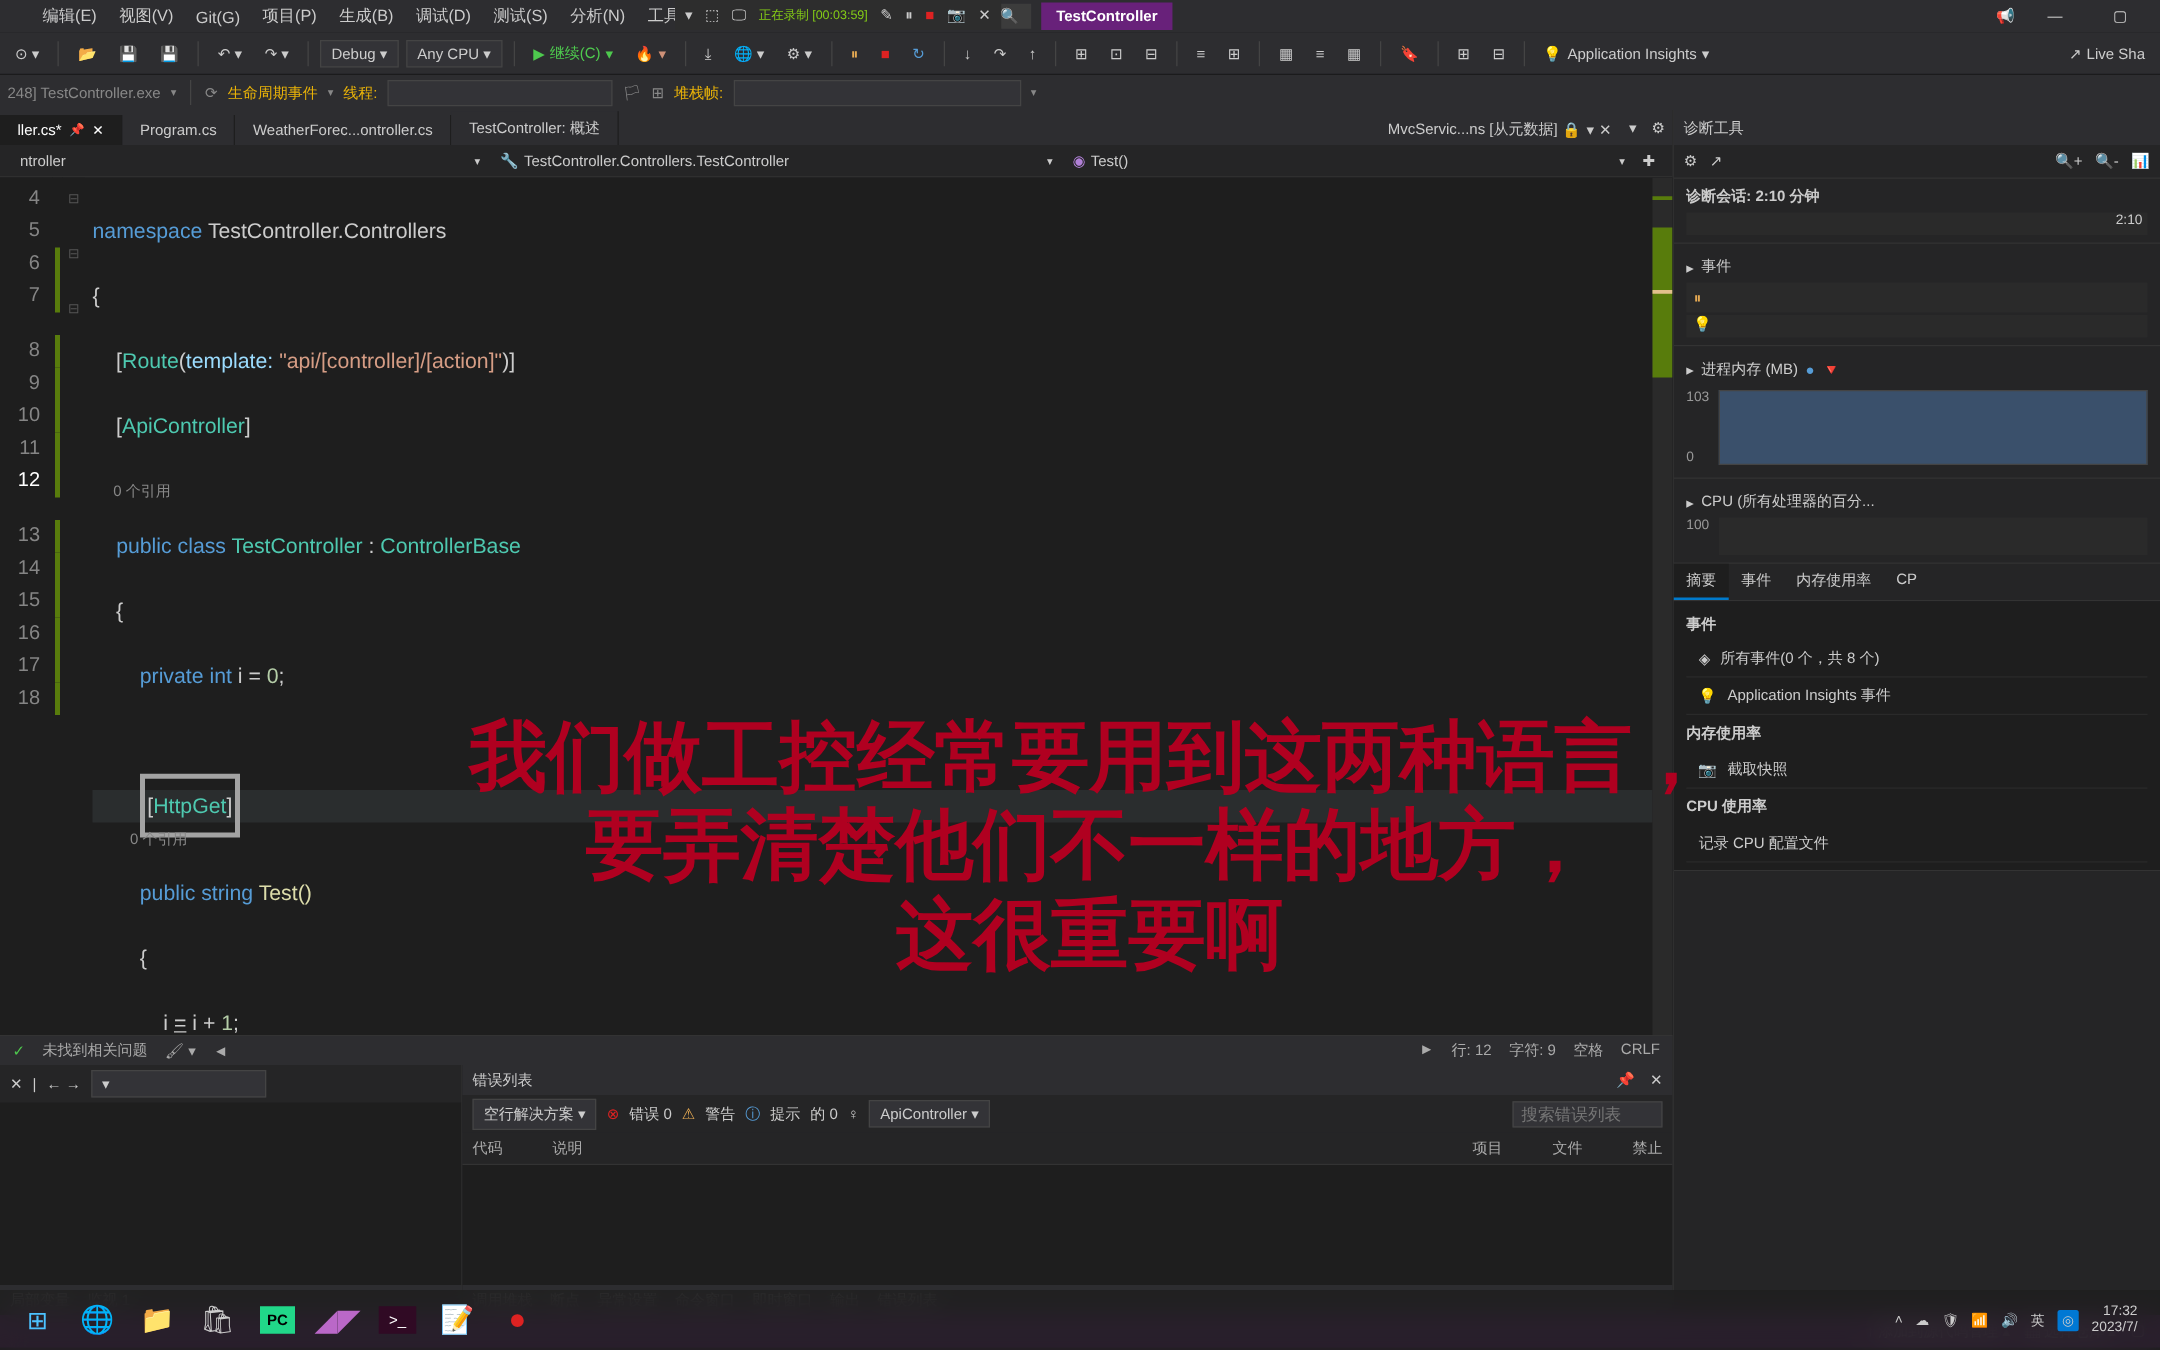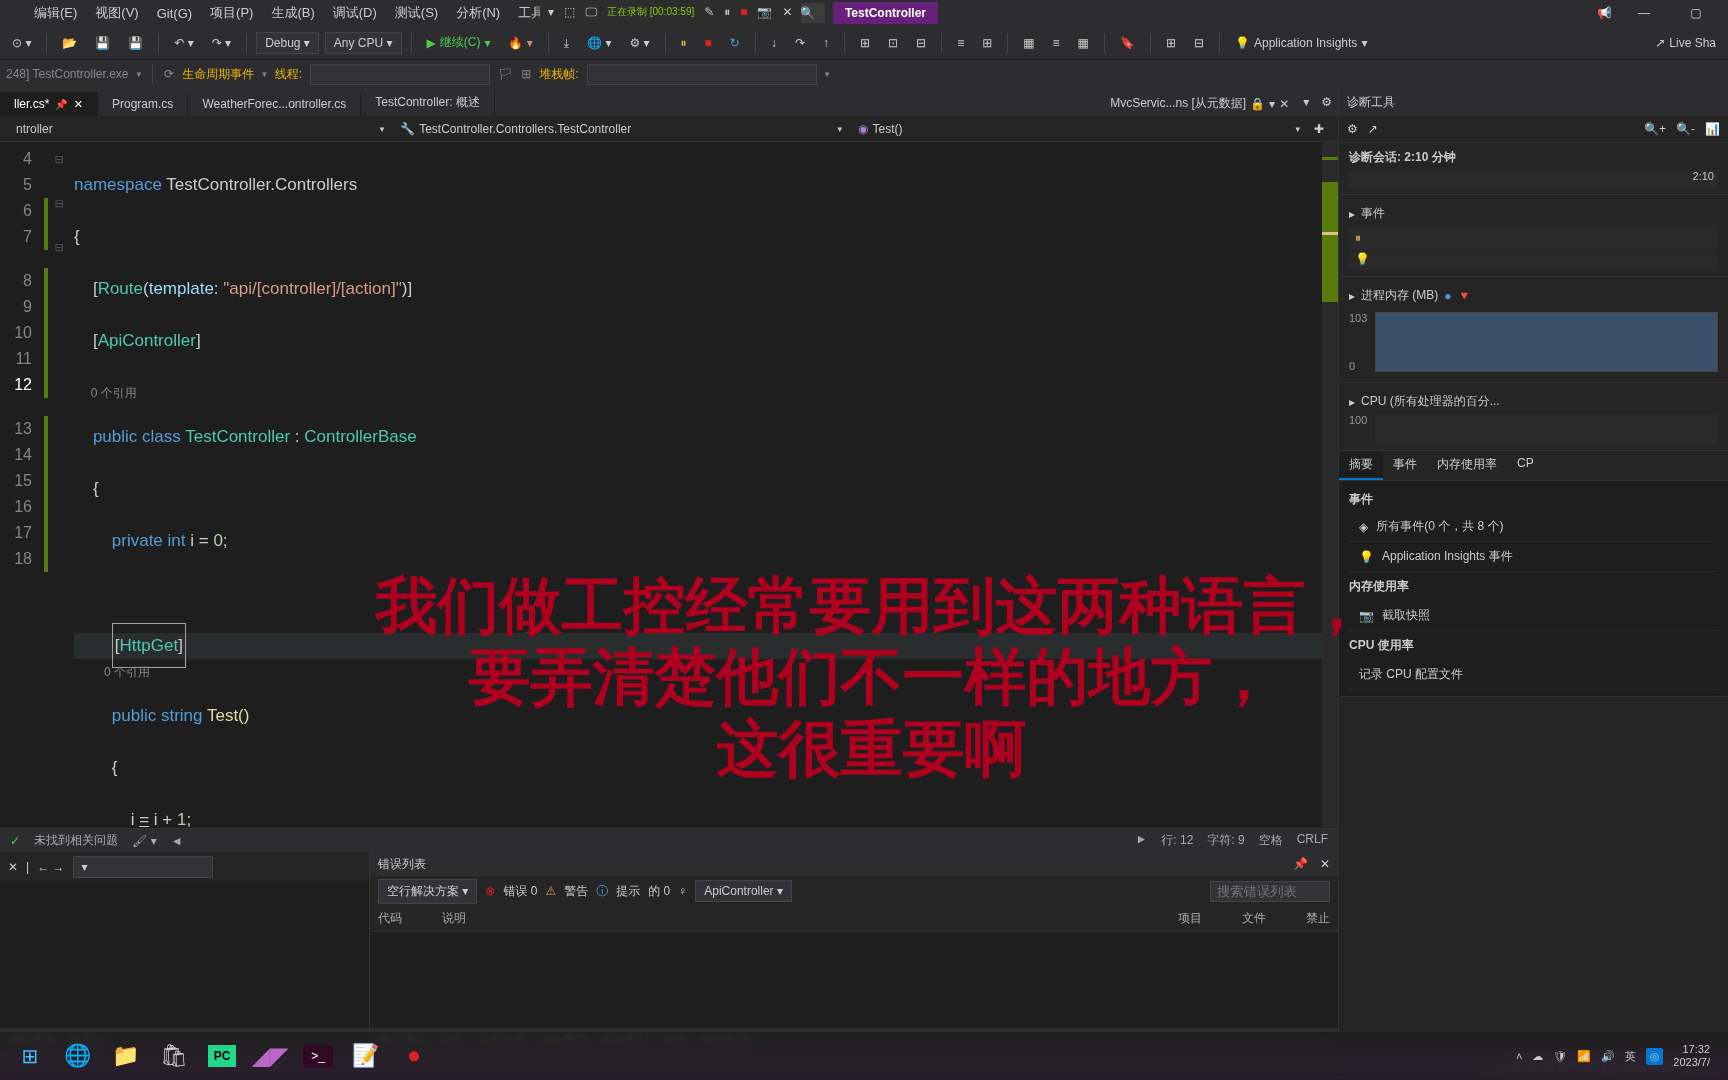--- a/index.html
+++ b/index.html
@@ -59,21 +59,21 @@
 .change-green { background: #587c0c; }
 
 .kw { color: #569cd6; }
 .type { color: #4ec9b0; }
 .str { color: #d69d85; }
 .num { color: #b5cea8; }
 .param { color: #9cdcfe; }
 .method { color: #dcdcaa; }
 .ref-count { color: #888; font-size: 12px; }
 .highlighted-line { background: #2a2d2e; display: inline-block; width: 100%; }
-.boxed { border: 1px solid #a3a3a3; padding: 12px 2px; text-align: right; }
+.boxed { border: 4px solid #a3a3a3; padding: 12px 2px; text-align: right; }
 
 
 .editor-scroll { width: 16px; background: #2a2a2a; position: relative; }
 .scroll-mark { position: absolute; right: 0; width: 100%; height: 3px; }
 .sm-green { background: #587c0c; }
 .sm-yellow { background: #e2c08d; }
 
 
 .editor-status { height: 24px; background: #2d2d30; border-top: 1px solid #333; display: flex; align-items: center; padding: 0 10px; gap: 14px; font-size: 12px; color: #aaa; }
 .editor-status .right { margin-left: auto; display: flex; gap: 14px; }

